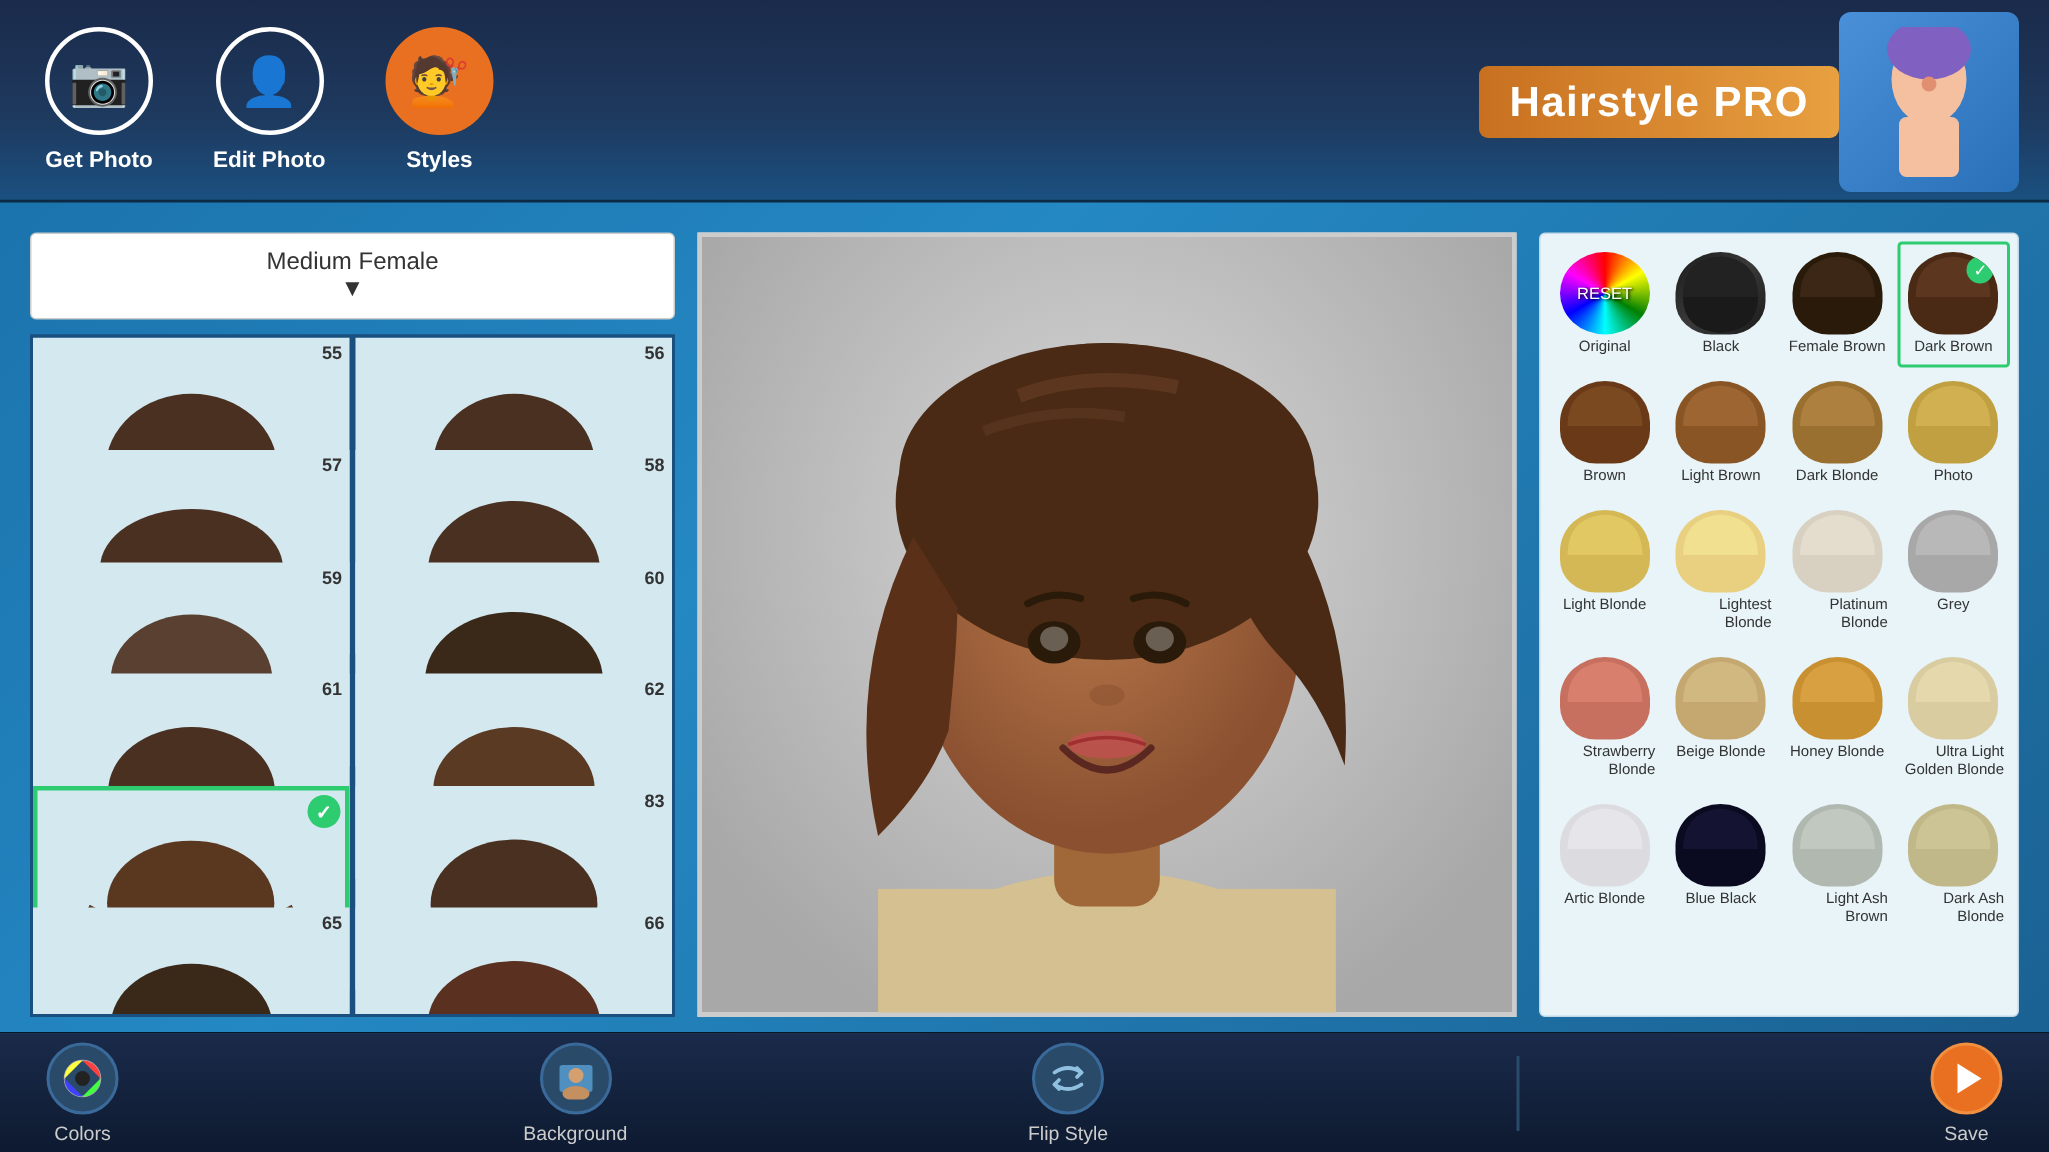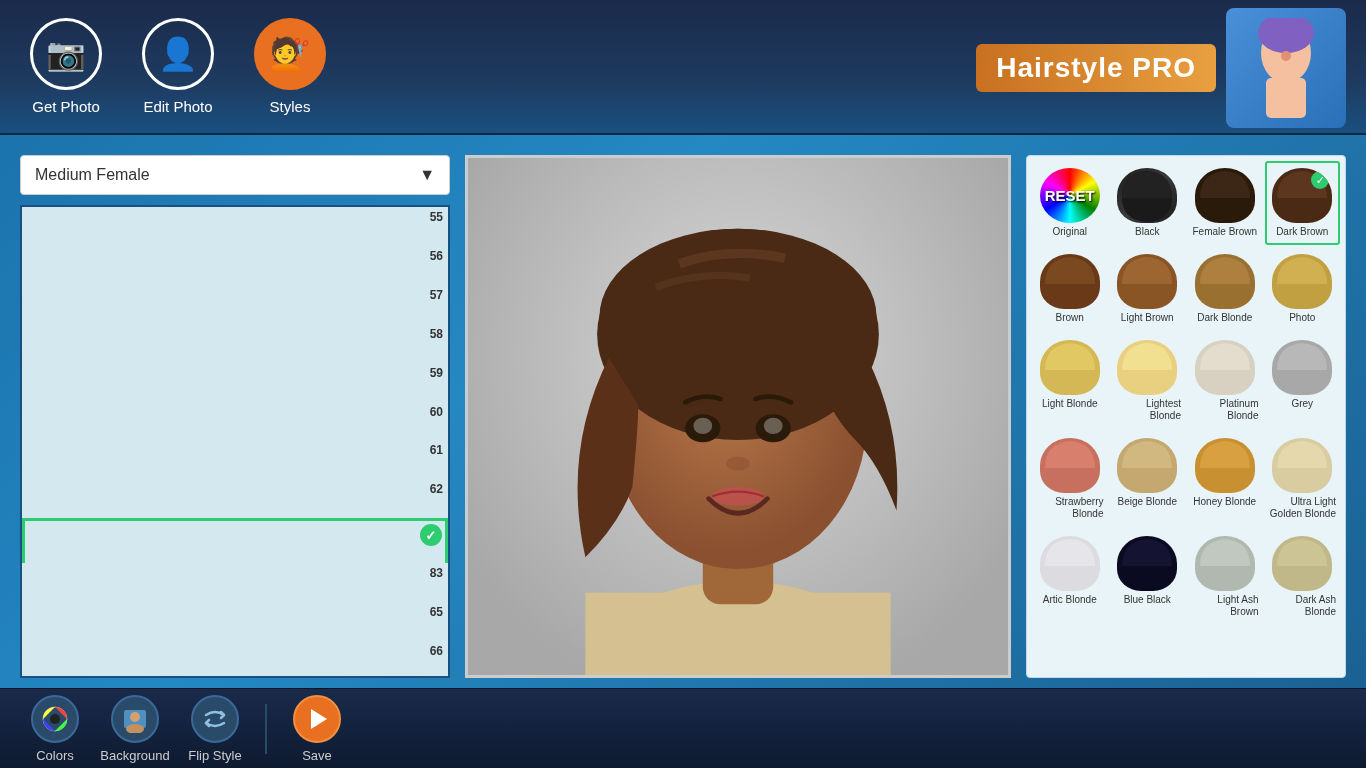--- a/index.html
+++ b/index.html
@@ -45,33 +45,32 @@
       justify-content: center;
       font-size: 32px;
       background: transparent;
     }
     .nav-icon-circle.active {
       background: #e87020;
       border-color: #e87020;
     }
     .nav-label {
       font-size: 15px;
-      font-weight: 400;
+      font-weight: 700;
       color: white;
     }
 
     
     .logo-area {
       position: absolute;
       right: 20px;
       top: 0;
       height: 135px;
       display: flex;
       align-items: center;
-      gap: 10px;
       justify-content: space-between;
     }
     .logo-text {
       background: linear-gradient(90deg, #c87020, #e8a040);
       padding: 8px 20px;
       border-radius: 6px;
       font-size: 28px;
       font-weight: bold;
       color: white;
       letter-spacing: 1px;
@@ -108,24 +107,25 @@
       background: white;
       border: 1px solid #ccc;
       border-radius: 4px;
       padding: 10px 14px;
       font-size: 16px;
       display: flex;
       align-items: center;
       justify-content: space-between;
       cursor: pointer;
       color: #333;
+      flex-direction: column;
     }
     .style-grid {
       display: grid;
-      grid-template-columns: repeat(1, 1fr);
+      grid-template-columns: repeat(2, 1fr);
       gap: 4px;
       background: #1a5080;
       overflow: hidden;
       border: 2px solid #1a5080;
     }
     .style-cell {
       background: #d4e8f0;
       position: relative;
       cursor: pointer;
       aspect-ratio: 1;
@@ -240,22 +240,22 @@
       line-height: 1.2;
     }
     .reset-swatch {
       width: 60px;
       height: 55px;
       border-radius: 50%;
       background: conic-gradient(red, yellow, green, cyan, blue, magenta, red);
       display: flex;
       align-items: center;
       justify-content: center;
-      font-weight: bold;
-      font-size: 15px;
+      font-weight: normal;
+      font-size: 11px;
       color: white;
       text-shadow: 1px 1px 2px black;
     }
     .check-overlay {
       position: absolute;
       top: 3px;
       right: 3px;
       width: 18px;
       height: 18px;
       background: #2ecc71;
@@ -267,21 +267,21 @@
       font-size: 11px;
     }
 
     
     .bottom-bar {
       width: 100%;
       height: 80px;
       background: linear-gradient(180deg, #1a2a4a 0%, #0d1a30 100%);
       display: flex;
       align-items: center;
-      justify-content: flex-start;
+      justify-content: space-between;
       padding: 0 20px;
       gap: 10px;
       border-top: 1px solid #0a1525;
     }
     .bottom-divider {
       width: 2px;
       height: 50px;
       background: #2a4a6a;
       margin: 0 5px;
     }

